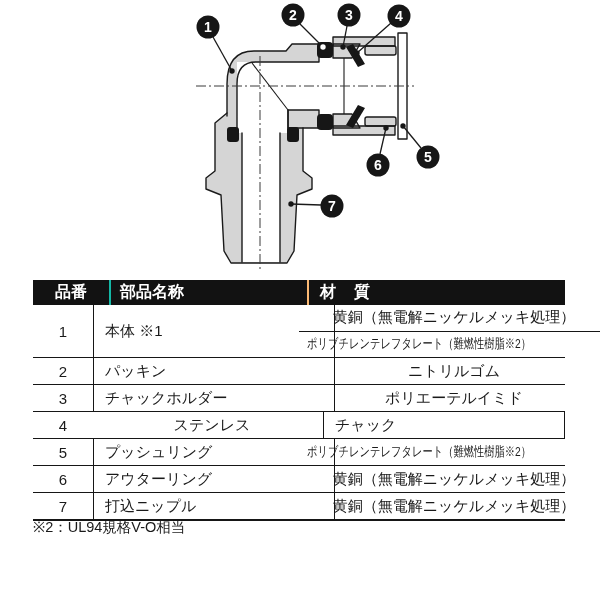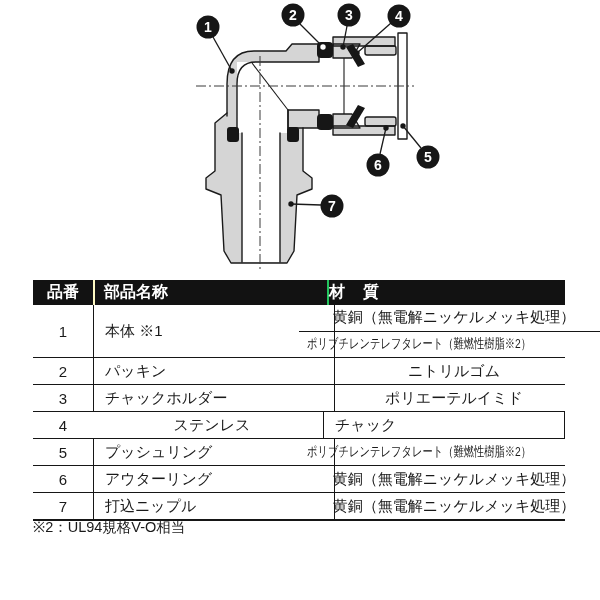--- a/index.html
+++ b/index.html
@@ -16,23 +16,23 @@
   .ln{stroke:#1a1a1a;stroke-width:1.4;fill:none;stroke-linejoin:round;stroke-linecap:round;}
   .ln-thin{stroke:#1a1a1a;stroke-width:1.1;fill:none;}
   .centerline{stroke:#3a3a3a;stroke-width:1;fill:none;stroke-dasharray:10 3 2 3;}
   .leader{stroke:#1a1a1a;stroke-width:1.3;fill:none;}
   .callout-circle{fill:#161616;stroke:none;}
   .callout-num{fill:#ffffff;font-family:"Liberation Sans",sans-serif;font-size:14px;font-weight:bold;text-anchor:middle;}
   
   #parts-table{position:absolute;left:33px;top:280px;width:532px;}
   .thead{display:flex;background:#121212;color:#fff;font-weight:bold;font-size:16px;height:25px;align-items:center;}
   .th{box-sizing:border-box;display:flex;align-items:center;height:100%;}
-  .th-no{width:60px;justify-content:center;}
-  .th-name{width:234px;padding-left:9px;border-left:2px solid #fef9c3;}
-  .th-mat{width:191px;border-left:2px solid #22c55e;letter-spacing:1px;}
+  .th-no{width:76px;justify-content:center;}
+  .th-name{width:198px;padding-left:9px;border-left:2px solid #14b8a6;}
+  .th-mat{width:191px;padding-left:11px;border-left:2px solid #fdba74;letter-spacing:1px;}
   .trow{display:flex;border-bottom:1.5px solid #161616;font-size:15px;font-weight:500;}
   .trow:last-child{border-bottom:2.5px solid #161616;}
   .td{box-sizing:border-box;}
   .td-no{width:60px;display:flex;align-items:center;justify-content:center;}
   .td-name{width:242px;display:flex;align-items:center;padding-left:11px;
            border-left:1.5px solid #161616;border-right:1.5px solid #161616;text-align:right;}
   .td-mat{width:230px;display:flex;flex-direction:column;align-items:center;}
   .mat-cell{flex:1;display:flex;align-items:center;padding-left:8px;white-space:nowrap;overflow:visible;}
   .mat-cell + .mat-cell{border-top:1.5px solid #161616;}
   .condensed{display:inline-block;transform:scaleX(0.76);transform-origin:0 50%;font-size:13.5px;}

